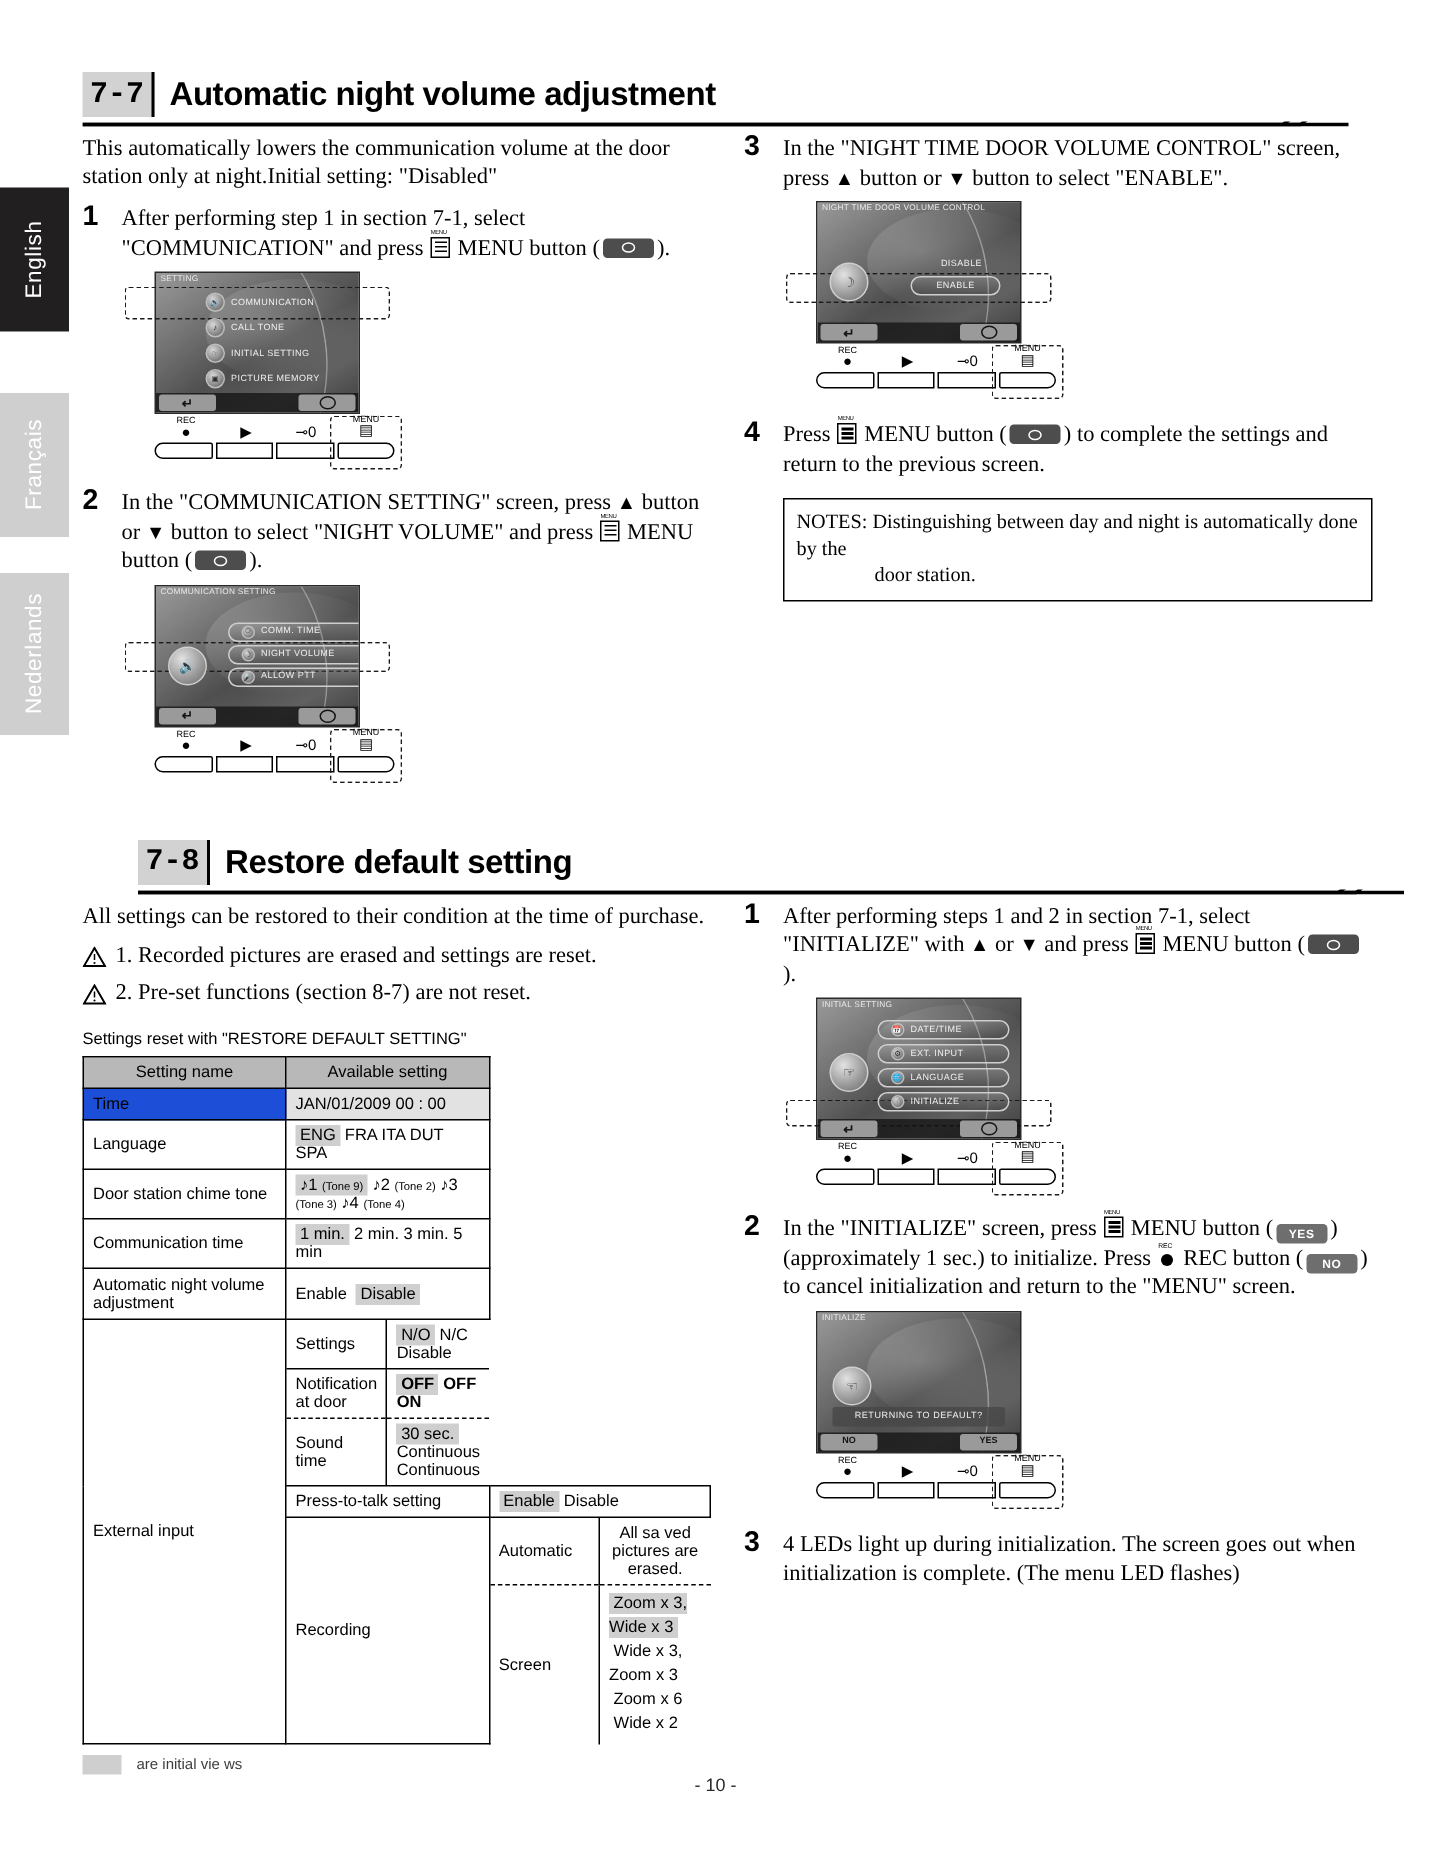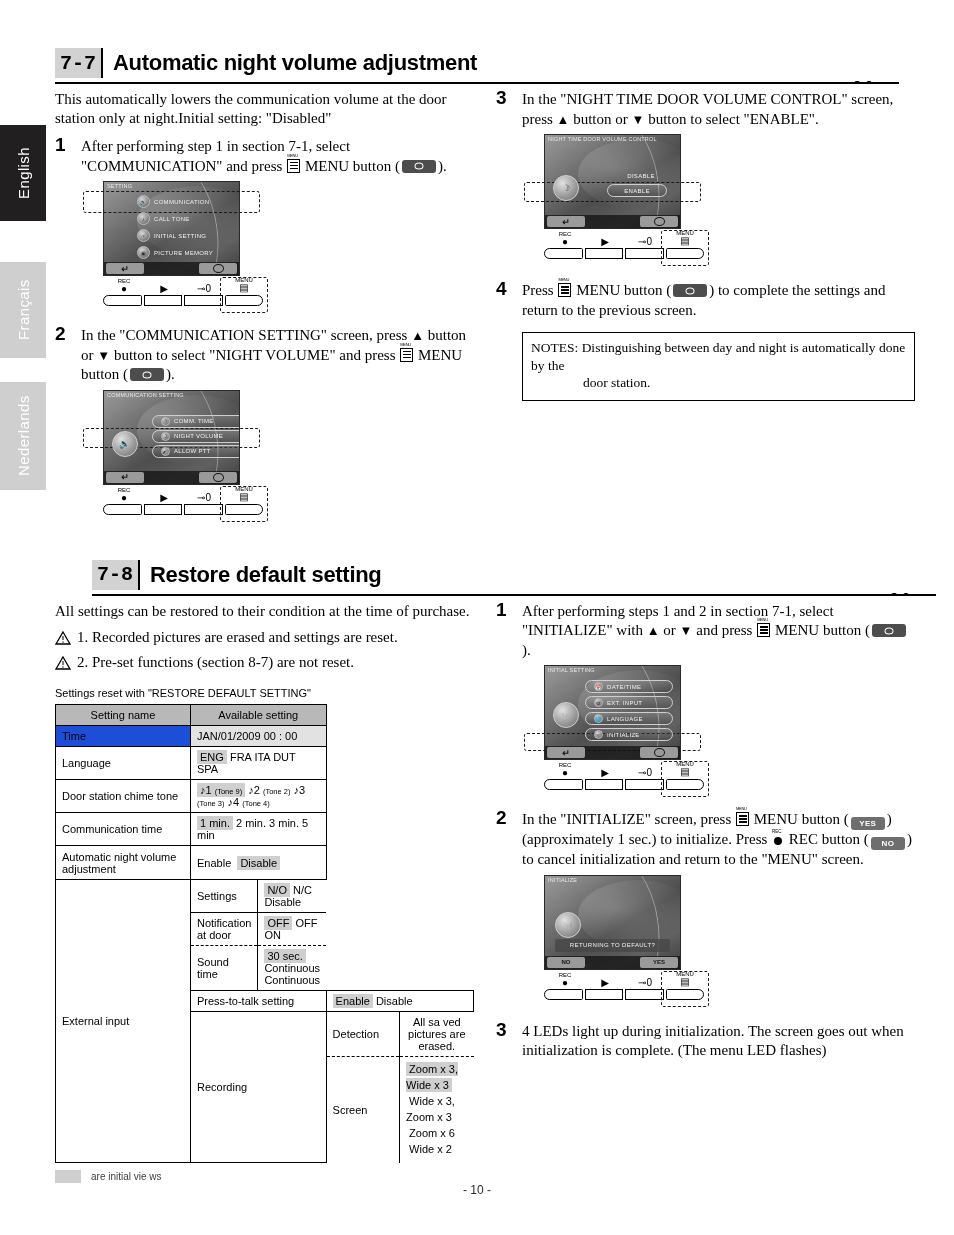--- a/index.html
+++ b/index.html
@@ -545,21 +545,21 @@
                     <tr>
                   <td style="width:73px;border:none;border-right:1px solid #000;border-bottom:1px solid #000;padding:4px 6px;">Settings</td>
                   <td style="border:none;border-bottom:1px solid #000;padding:4px 6px;">
                     <span class="hl">N/O</span>
                     <span>N/C</span>
                     <span>Disable</span>
                   </td>
                 </tr>
                 <tr>
                   <td style="width:73px;border:none;border-right:1px solid #000;border-bottom:1px dashed #000;padding:4px 6px;height:32px;">Notification at door</td>
-                  <td style="border:none;border-bottom:1px dashed #000;padding:4px 6px;">
+                  <td style="border:none;border-bottom:1px dashed #000;padding:4px 6px;font-weight:bold;">
                     <span class="hl">OFF</span>
                     <span>OFF</span>
                     <span>ON</span>
                   </td>
                 </tr>
                 <tr>
                   <td style="width:73px;border:none;border-right:1px solid #000;padding:4px 6px;">Sound time</td>
                   <td style="border:none;padding:4px 6px;">
                     <span class="hl">30 sec.</span>
                     <span>Continuous</span>
@@ -578,21 +578,21 @@
               <span>Disable</span>
             </td>
           </tr>
 
           <tr>
             <td rowspan="2" style="width:62px;">Recording</td>
             <td style="border:none;padding:0;">
               <table style="border-collapse:collapse;width:100%;">
                 <tbody>
                     <tr>
-                  <td style="width:73px;border:none;border-right:1px solid #000;border-bottom:1px dashed #000;padding:4px 6px;">Detection</td>
+                  <td style="width:73px;border:none;border-right:1px solid #000;border-bottom:1px dashed #000;padding:4px 6px;">Automatic</td>
                   <td style="border:none;border-bottom:1px dashed #000;padding:4px 6px;text-align:center;">All sa     ved pictures are erased.</td>
                 </tr>
                 <tr>
                   <td style="width:73px;border:none;border-right:1px solid #000;padding:4px 6px;">Screen</td>
                   <td style="border:none;padding:5px 6px;line-height:1.45;">
                     <div><span class="hl">Zoom x 3, Wide x 3</span></div>
                     <div><span style="padding-left:3px;text-align:right;">Wide x 3, Zoom x 3</span></div>
                     <div><span style="padding-left:3px;">Zoom x 6</span></div>
                     <div><span style="padding-left:3px;">Wide x 2</span></div>
                   </td>

